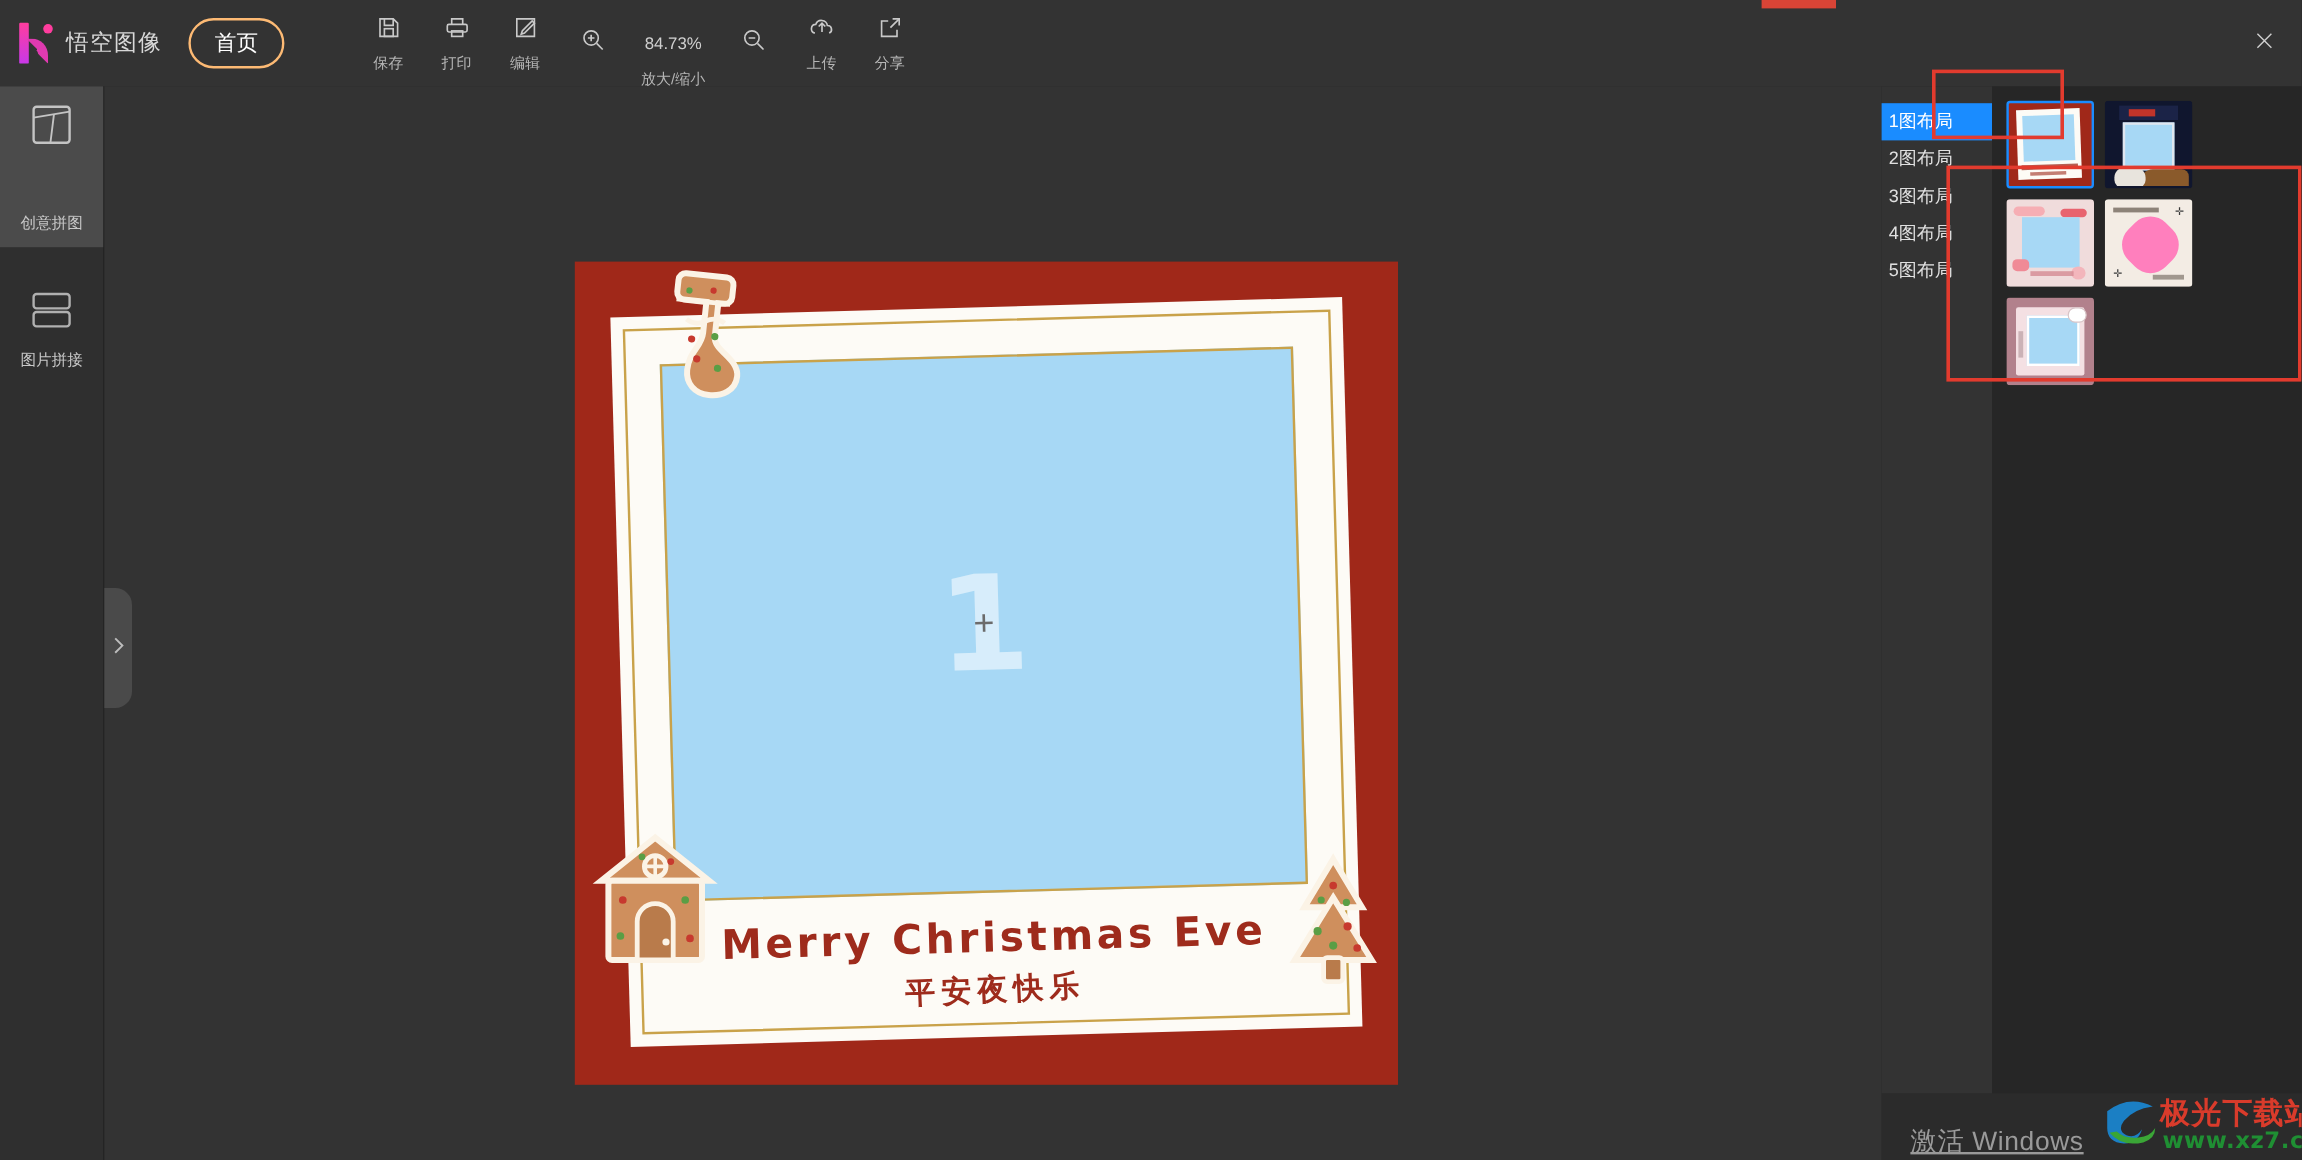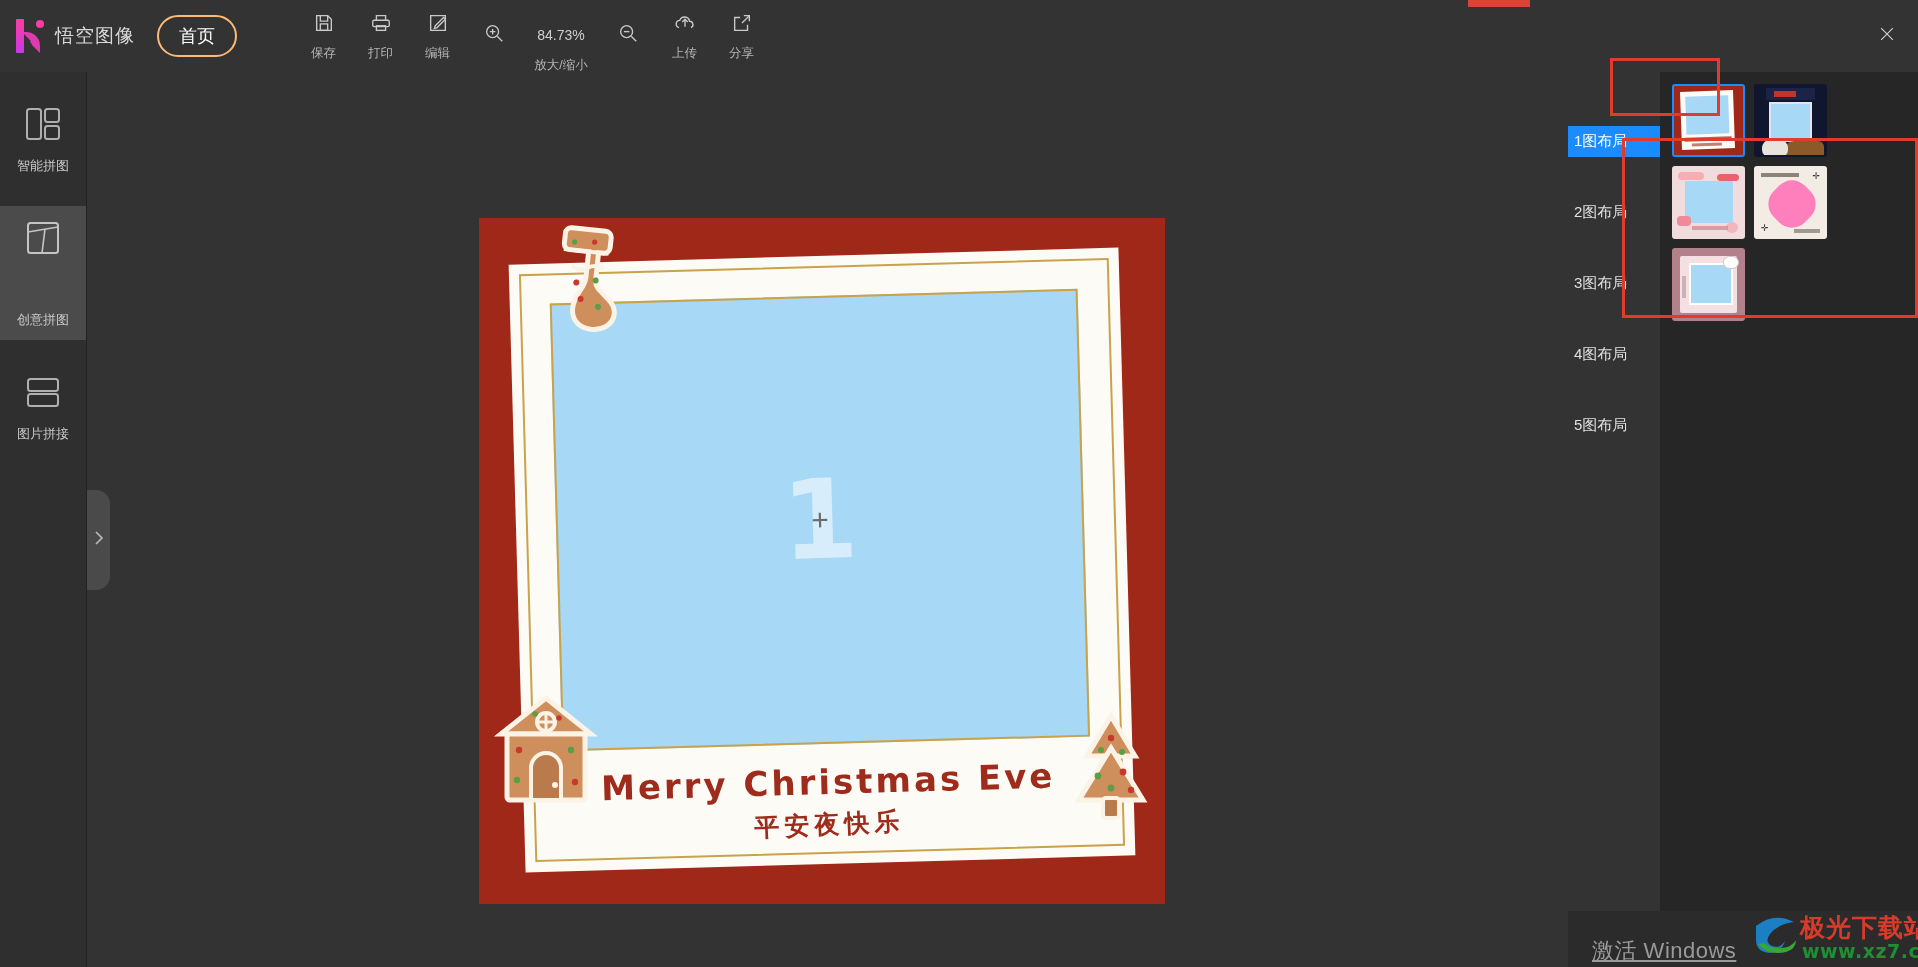--- a/index.html
+++ b/index.html
@@ -150,21 +150,21 @@
   .tabs { display: flex; height: 56px; }
   .tab {
     flex: 1; display: flex; align-items: center; justify-content: center;
     font-size: 16px; color: #cfcfcf; cursor: pointer; background: #2b2b2b;
   }
   .tab.active { background: #4e4e4e; color: #ffffff; }
   .panel-body { display: flex; height: 839px; }
   .layout-list { width: 92px; background: #333333; padding-top: 14px; }
   .layout-item {
     height: 31px; display: flex; align-items: center; padding-left: 6px;
-    font-size: 15px; color: #e0e0e0; cursor: pointer; margin-bottom: 0px; margin-top: 40px;
+    font-size: 15px; color: #e0e0e0; cursor: pointer; margin-bottom: 0px;
   }
   .layout-item.active { background: #1a8cff; color: #ffffff; }
   .thumbs {
     flex: 1; background: #262626; padding: 12px 10px 0 12px;
     display: flex; flex-wrap: wrap; align-content: flex-start; gap: 9px;
   }
   .thumb {
     width: 73px; height: 73px; border-radius: 3px; overflow: hidden;
     position: relative; cursor: pointer; border: 2px solid transparent; background: #303030;
   }
@@ -336,30 +336,20 @@
           <path d="M5 5l14 14M19 5L5 19"></path>
         </svg>
       </span>
     </div>
   </div>
 
   <div class="anno-top"></div>
 
   <div class="sidebar">
 
-    <div class="side-item">
-      <div class="side-icon">
-        <svg width="44" height="40" viewBox="0 0 44 40" fill="none" stroke="#b0b0b0" stroke-width="2">
-          <rect x="6" y="5" width="14" height="30" rx="2.5"></rect>
-          <rect x="24" y="5" width="14" height="13" rx="2.5"></rect>
-          <rect x="24" y="22" width="14" height="13" rx="2.5"></rect>
-        </svg>
-      </div>
-      <div class="slabel">智能拼图</div>
-    </div>
 
     <div class="side-item active">
       <div class="side-icon">
         <svg width="44" height="40" viewBox="0 0 44 40" fill="none" stroke="#c4c4c4" stroke-width="2">
           <rect x="7" y="5" width="30" height="30" rx="2.5"></rect>
           <path d="M7 14L37 9" stroke-width="1.6"></path>
           <path d="M24 11L21 35" stroke-width="1.6"></path>
         </svg>
       </div>
       <div class="slabel">创意拼图</div>

